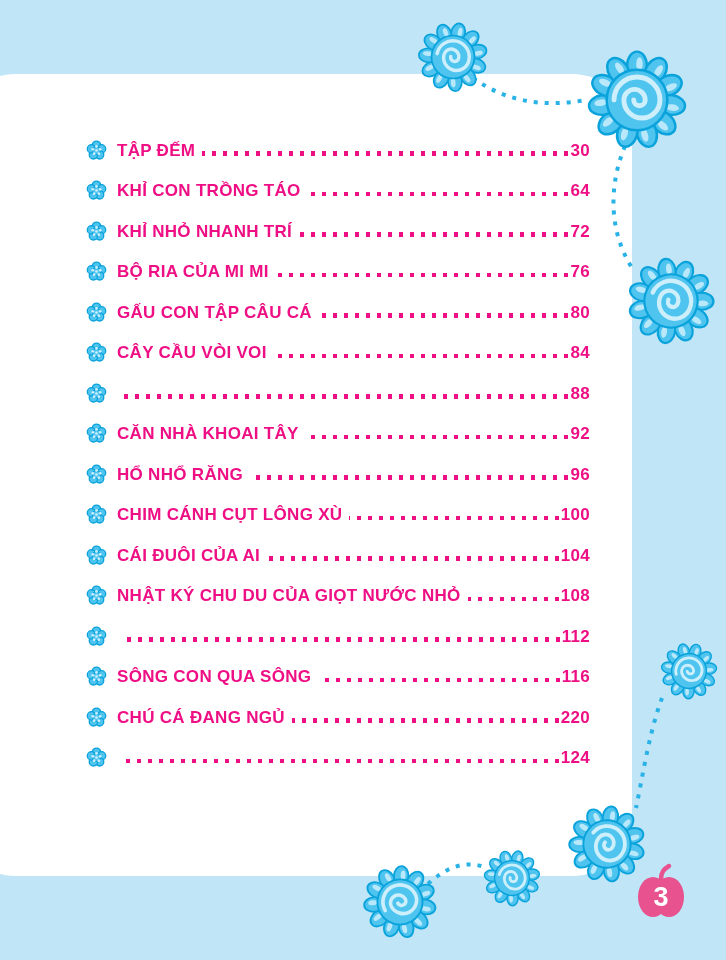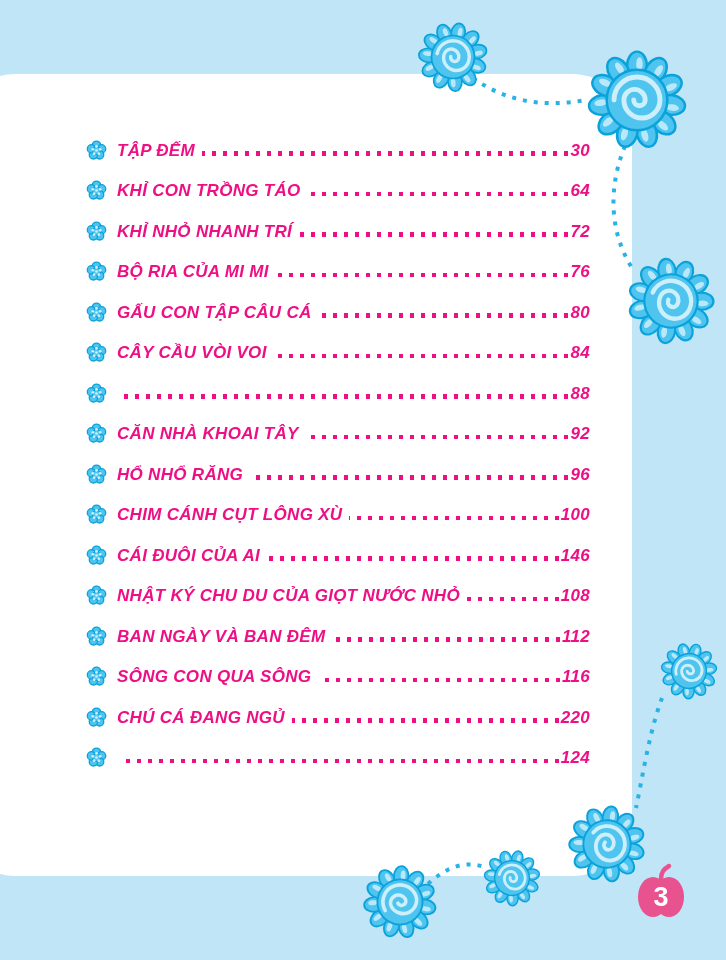--- a/index.html
+++ b/index.html
@@ -20,21 +20,21 @@
   .bpetal{fill:var(--flower-fill,#4ec4ef);stroke:var(--flower-outline,#0aa2db);stroke-width:1.6;}
   .bdot{fill:var(--flower-highlight,#cdeffb);}
   .dotline{fill:none;stroke:var(--dotted-line,#29b2e6);stroke-width:4;stroke-dasharray:4 7;}
   .apple-body{fill:var(--apple,#e8538f);}
   .apple-stem{fill:none;stroke:var(--apple,#e8538f);stroke-width:4.5;stroke-linecap:round;}
   .apple-num{fill:var(--apple-text,#ffffff);font-family:"Liberation Sans",sans-serif;
     font-weight:700;font-size:27px;text-anchor:middle;}
   .toc{position:absolute;left:86px;top:129px;width:504px;z-index:4;}
   .row{
     height:40.5px;display:flex;align-items:flex-end;
-    box-sizing:border-box;padding-bottom:9px;font-style:italic;
+    box-sizing:border-box;padding-bottom:9px;
   }
   .bullet{width:21px;height:21px;flex:0 0 auto;margin:0 10px 0 0;}
   .title,.pagenum{
     font-weight:700;font-size:17px;line-height:20px;letter-spacing:.3px;
     color:var(--entry-text,#ee0f85);white-space:nowrap;
   }
   .leader{
     flex:1 1 auto;height:4.2px;margin:0 2px 5px 7px;
     background:repeating-linear-gradient(270deg,
       var(--entry-text,#ee0f85) 0 4.2px, transparent 4.2px 11px);
@@ -223,37 +223,36 @@
     <span class="leader"></span>
     <span class="pagenum">100</span>
   </div>
 
   <div class="row">
     <svg class="bullet" viewBox="-13 -13 26 26">
         <use href="#bulletFlower"></use>
       </svg>
     <span class="title">CÁI ĐUÔI CỦA AI</span>
     <span class="leader"></span>
-    <span class="pagenum">146</span>
+    <span class="pagenum">104</span>
   </div>
 
   <div class="row">
     <svg class="bullet" viewBox="-13 -13 26 26">
         <use href="#bulletFlower"></use>
       </svg>
     <span class="title">NHẬT KÝ CHU DU CỦA GIỌT NƯỚC NHỎ</span>
     <span class="leader"></span>
     <span class="pagenum">108</span>
   </div>
 
   <div class="row">
     <svg class="bullet" viewBox="-13 -13 26 26">
         <use href="#bulletFlower"></use>
       </svg>
-    <span class="title">BAN NGÀY VÀ BAN ĐÊM</span>
     <span class="leader"></span>
     <span class="pagenum">112</span>
   </div>
 
   <div class="row">
     <svg class="bullet" viewBox="-13 -13 26 26">
         <use href="#bulletFlower"></use>
       </svg>
     <span class="title">SÔNG CON QUA SÔNG</span>
     <span class="leader"></span>

